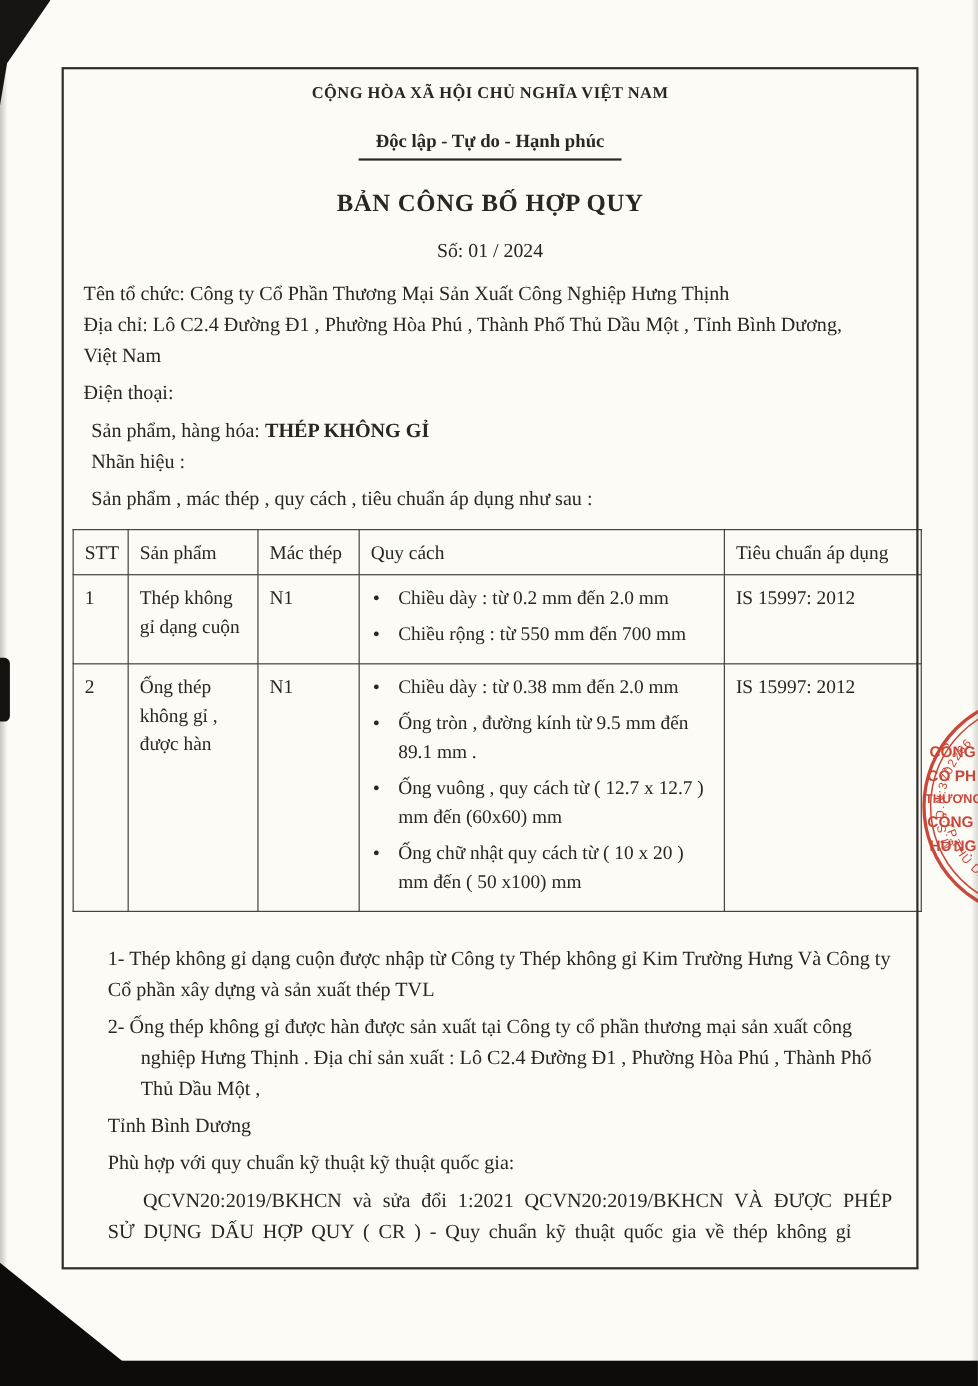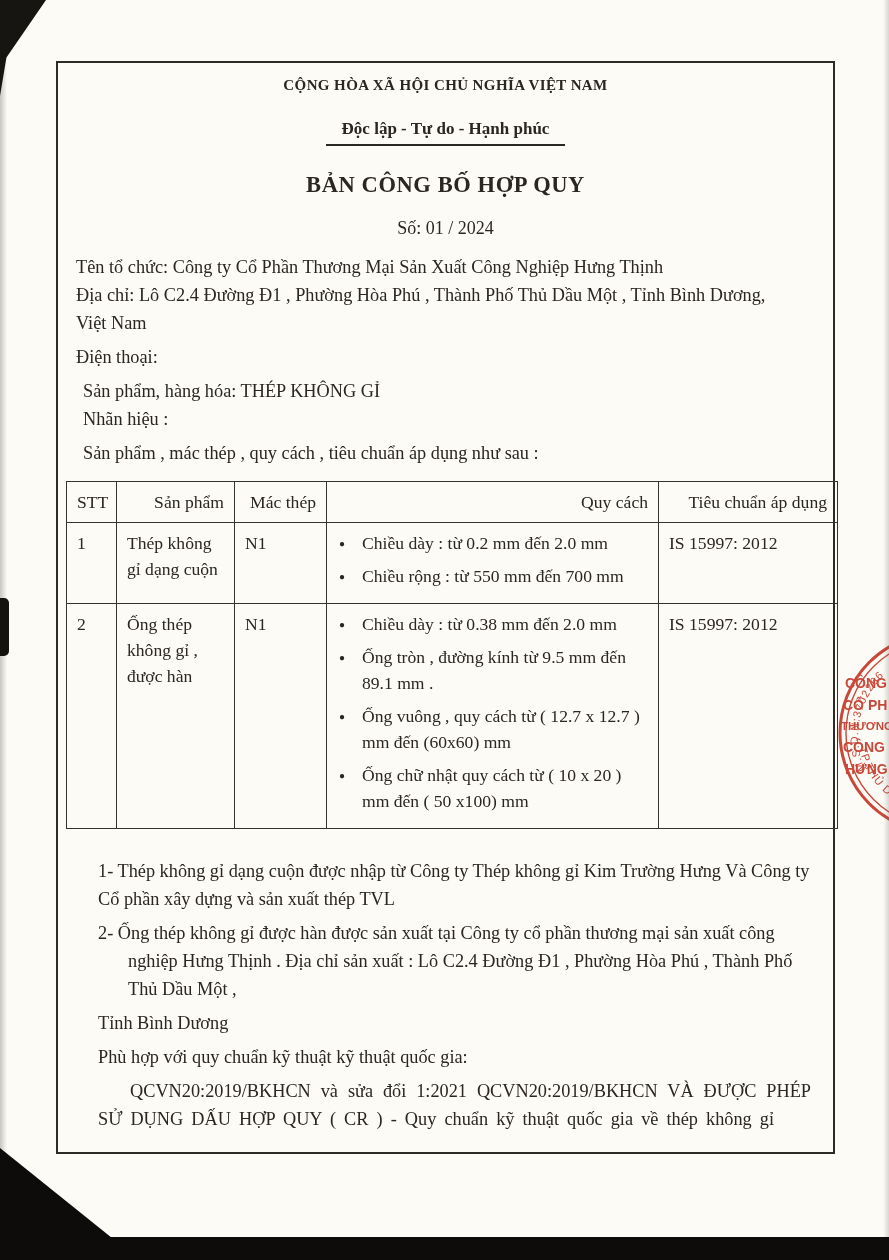--- a/index.html
+++ b/index.html
@@ -33,28 +33,28 @@
   .country { font-weight:bold; font-size:15px; letter-spacing:.4px; line-height:28px; }
   .motto { display:inline-block; font-weight:bold; font-size:17px; line-height:24px;
     border-bottom:2.5px solid #2b2824; padding:0 16px 3px 16px; }
   .doc-title { text-align:center; font-weight:bold; font-size:22.5px; letter-spacing:.6px; margin-top:26px; }
   .doc-no { text-align:center; font-size:18px; margin-top:20px; }
 
   .info { margin:14px 34px 0 18px; font-size:18.3px; line-height:28px; }
   .info p { margin:0; }
   .info .sp { margin-top:6px; }
   .info .ind { margin-left:7px; }
-  .bold { font-weight:normal; }
+  .bold { font-weight:bold; }
 
   
   table.spec-table { border-collapse:collapse; margin:14px 0 0 8px; width:771px;
     font-size:17.6px; line-height:26px; table-layout:fixed; }
   .spec-table th, .spec-table td { border:1.6px solid #36322c; padding:7px 10px; vertical-align:top;
     font-weight:normal; text-align:left; overflow:hidden; }
-  .spec-table thead th { vertical-align:middle; height:40px;text-align:right; }
+  .spec-table thead th { vertical-align:middle; height:40px; }
   .col-stt  { width:50px; }
   .col-prod { width:118px; }
   .col-grade{ width:92px; }
   .col-spec { width:332px; }
   .col-std  { width:179px; }
   .th-stt, .td-stt { text-align:center; }
   .td-grade { padding-left:19px; }
   .td-prod { text-align:justify; }
   .td-spec { padding-left:16px; padding-right:26px; }
   .spec { position:relative; padding-left:25px; margin-bottom:7px; }

